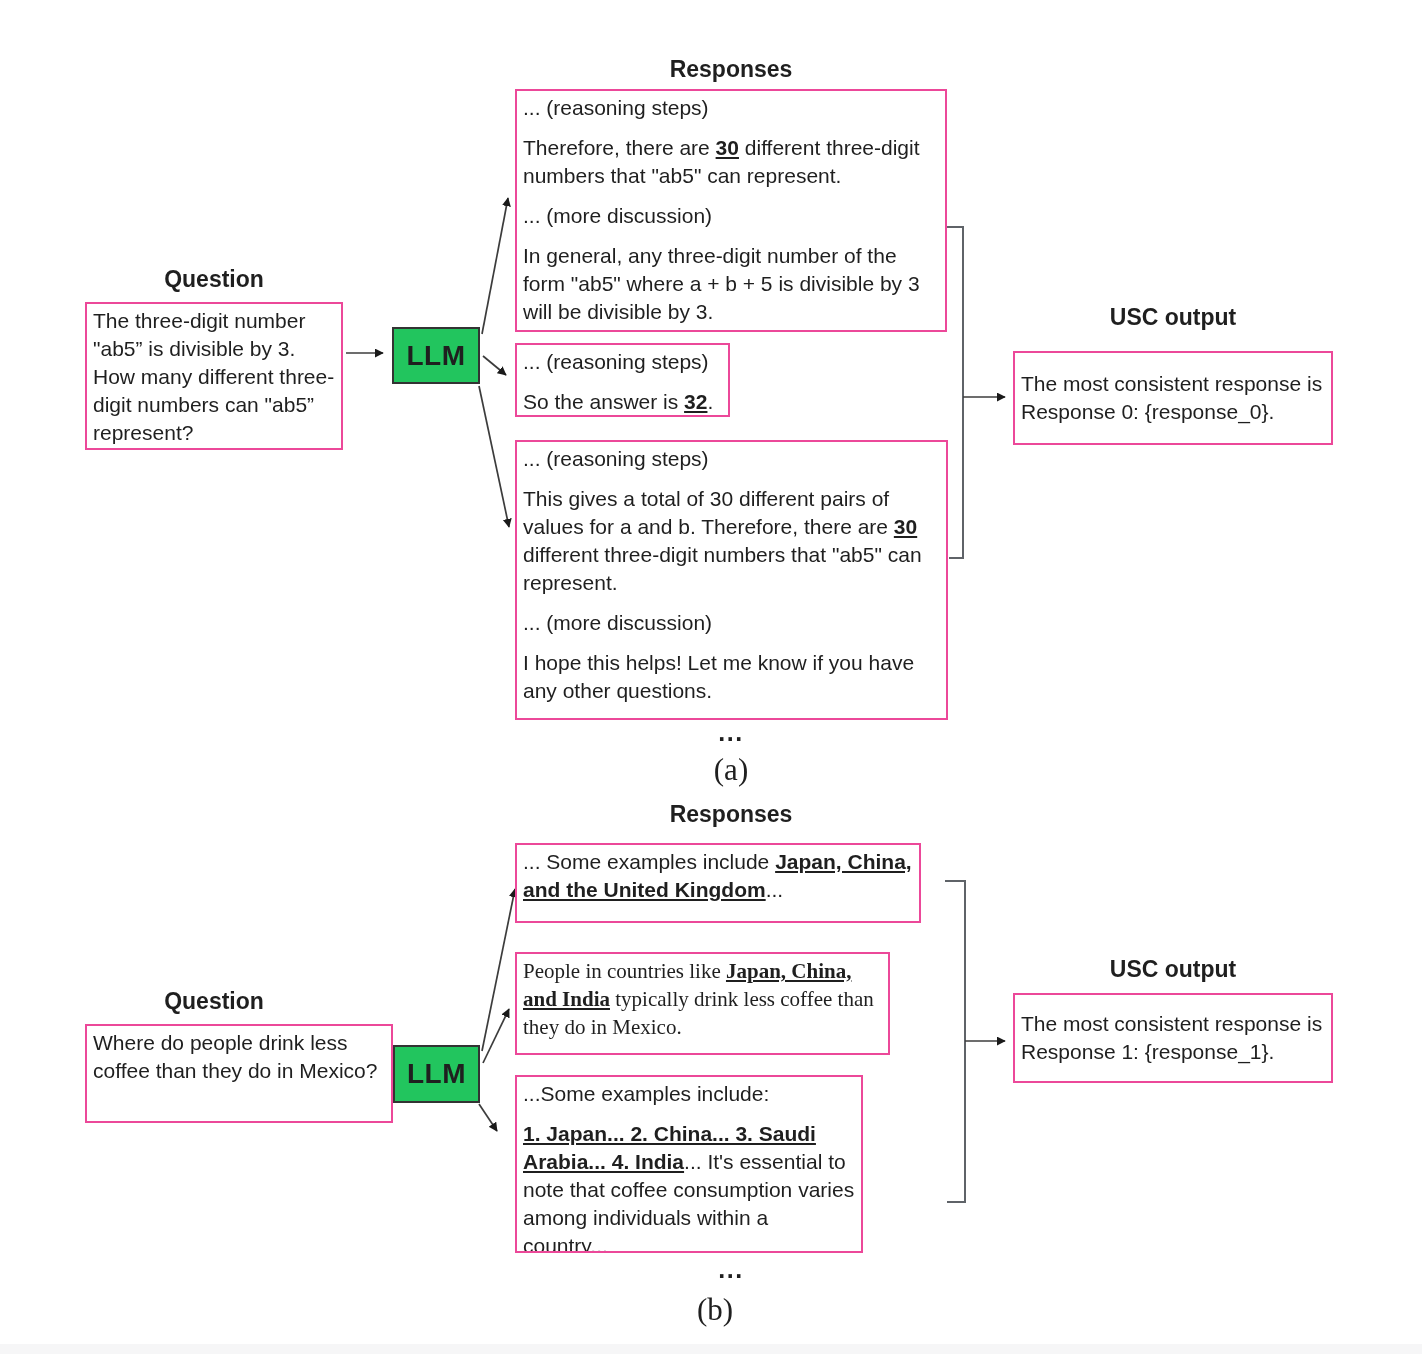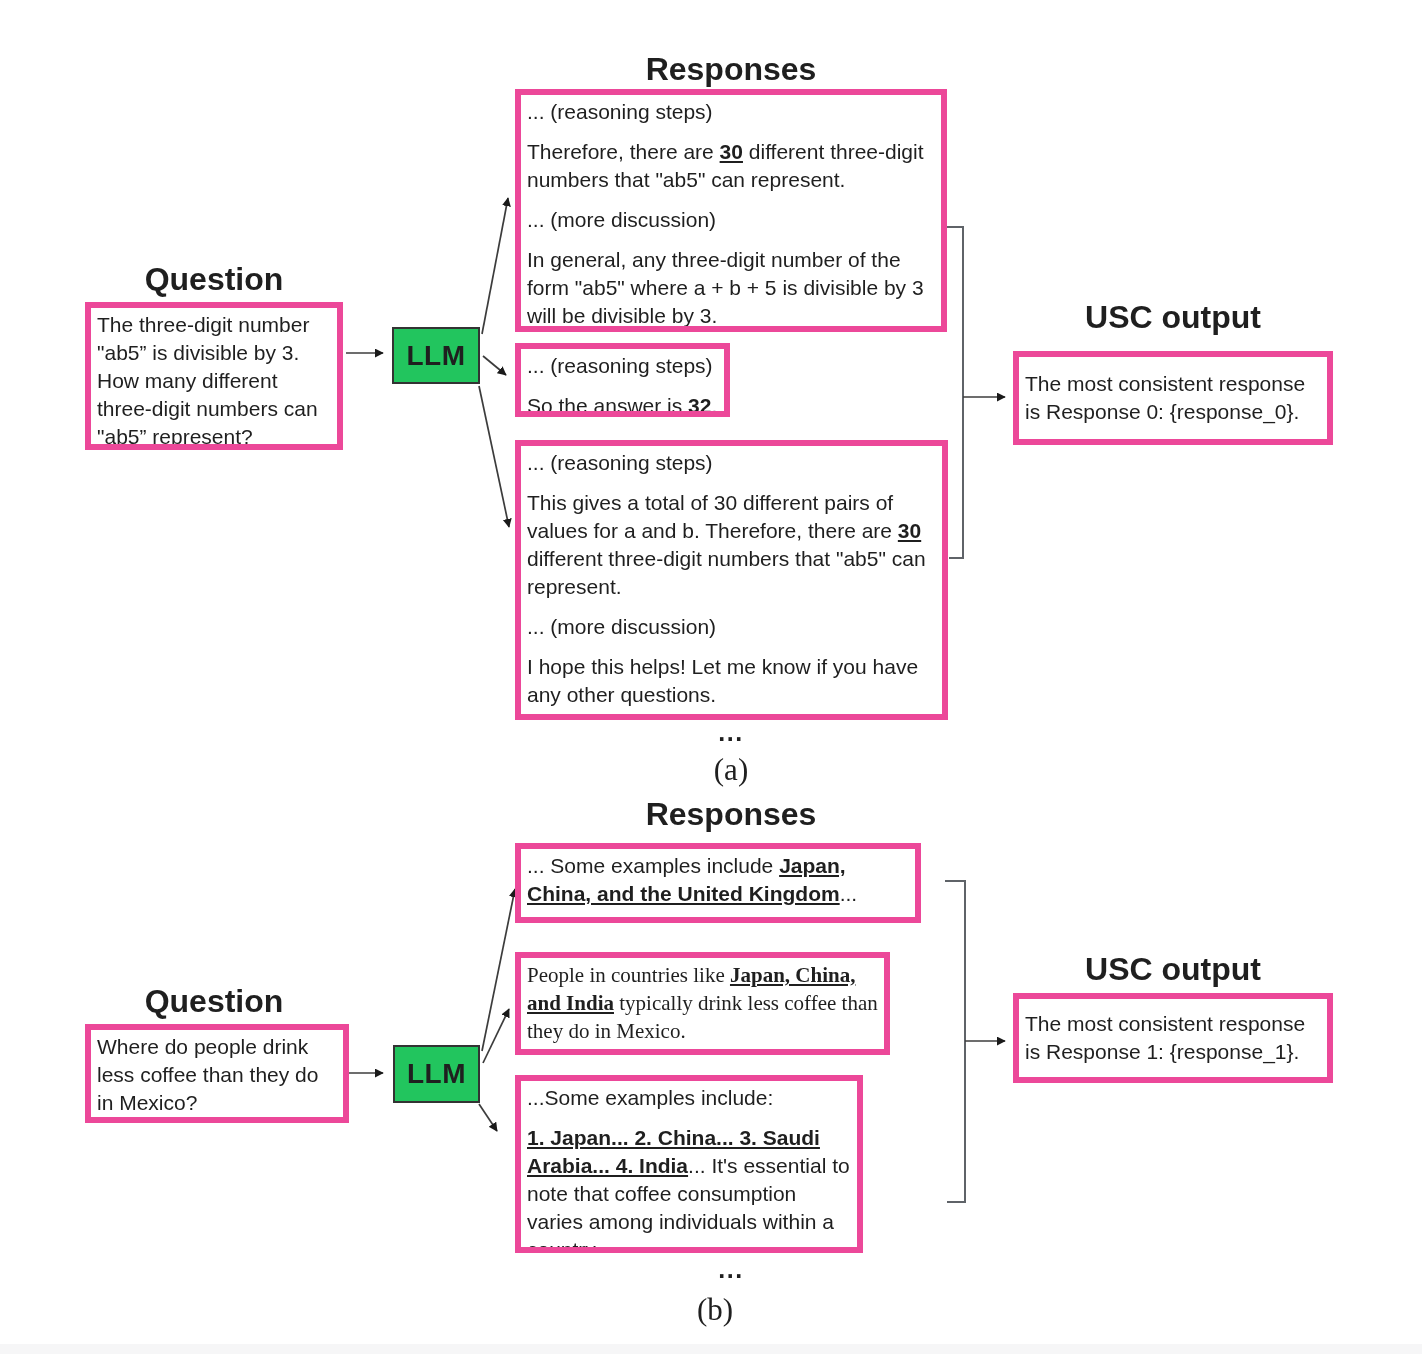--- a/index.html
+++ b/index.html
@@ -2,28 +2,28 @@
 <html><head>
 <meta charset="utf-8">
 <style>
   html,body{margin:0;padding:0;background:#ffffff;}
   .canvas{
     position:relative;width:1422px;height:1354px;background:#ffffff;
     font-family:"Liberation Sans",sans-serif;color:#1f1f1f;overflow:hidden;
   }
   .wires{position:absolute;left:0;top:0;width:1422px;height:1354px;pointer-events:none;}
   .box{
-    position:absolute;background:#ffffff;border:6px solid #ec4899;box-sizing:border-box;
+    position:absolute;background:#ffffff;border:2px solid #ec4899;box-sizing:border-box;
     font-size:21px;line-height:28px;padding:3px 6px;overflow:hidden;
   }
   .para{margin:0 0 12px 0;}
   .para:last-child{margin-bottom:0;}
   .emph{font-weight:bold;text-decoration:underline;text-decoration-thickness:2px;text-underline-offset:2px;}
   .hdr{
-    position:absolute;font-weight:bold;font-size:32px;line-height:28px;text-align:center;
+    position:absolute;font-weight:bold;font-size:23px;line-height:28px;text-align:center;
   }
   .llm{
     position:absolute;background:#22c55e;border:2px solid #333333;box-sizing:border-box;
     display:flex;align-items:center;justify-content:center;
     font-weight:bold;font-size:28px;letter-spacing:0.5px;
   }
   .usc{display:flex;align-items:center;}
   .dots{
     position:absolute;font-weight:900;font-size:25px;letter-spacing:1.5px;text-align:center;
   }
@@ -95,21 +95,21 @@
     <div class="hdr" style="left:1013px;top:303px;width:320px;">USC output</div>
     <div class="box usc" style="left:1013px;top:351px;width:320px;height:94px;">
       <div class="para">The most consistent response is Response 0: {response_0}.</div>
     </div>
 
     <div class="cap" style="left:515px;top:752px;width:432px;">(a)</div>
   </section>
 
   <section>
     <div class="hdr" style="left:85px;top:987px;width:258px;">Question</div>
-    <div class="box" style="left:85px;top:1024px;width:264px;height:99px;">
+    <div class="box" style="left:85px;top:1024px;width:308px;height:99px;">
       <div class="para">Where do people drink less coffee than they do in Mexico?</div>
     </div>
 
     <div class="llm" style="left:393px;top:1045px;width:87px;height:58px;">LLM</div>
 
     <div class="hdr" style="left:515px;top:800px;width:432px;">Responses</div>
 
     <div class="box" style="left:515px;top:843px;width:406px;height:80px;">
       <div class="para"><span>... Some examples include </span><span class="emph">Japan, China, and the United Kingdom</span><span>...</span></div>
     </div>

